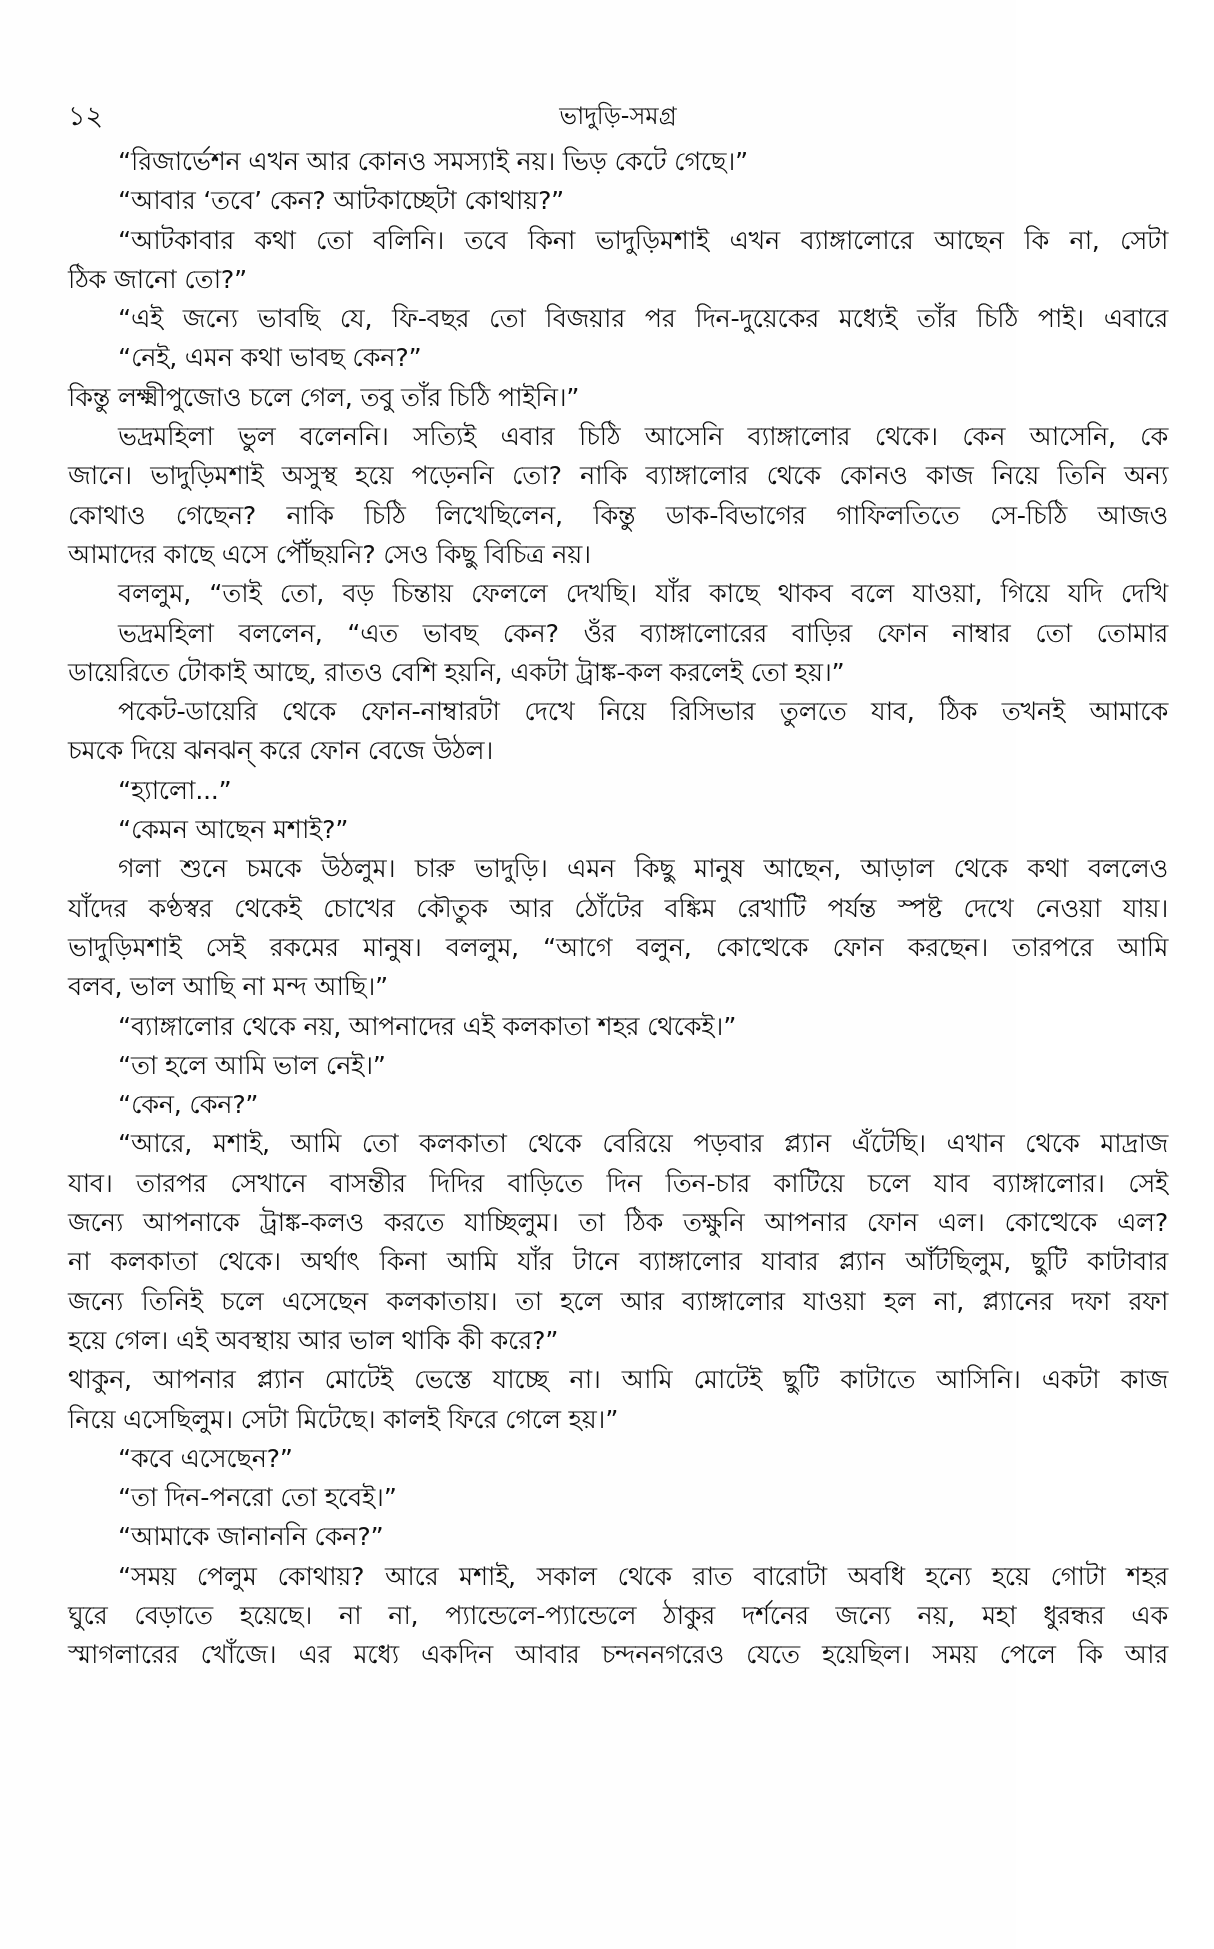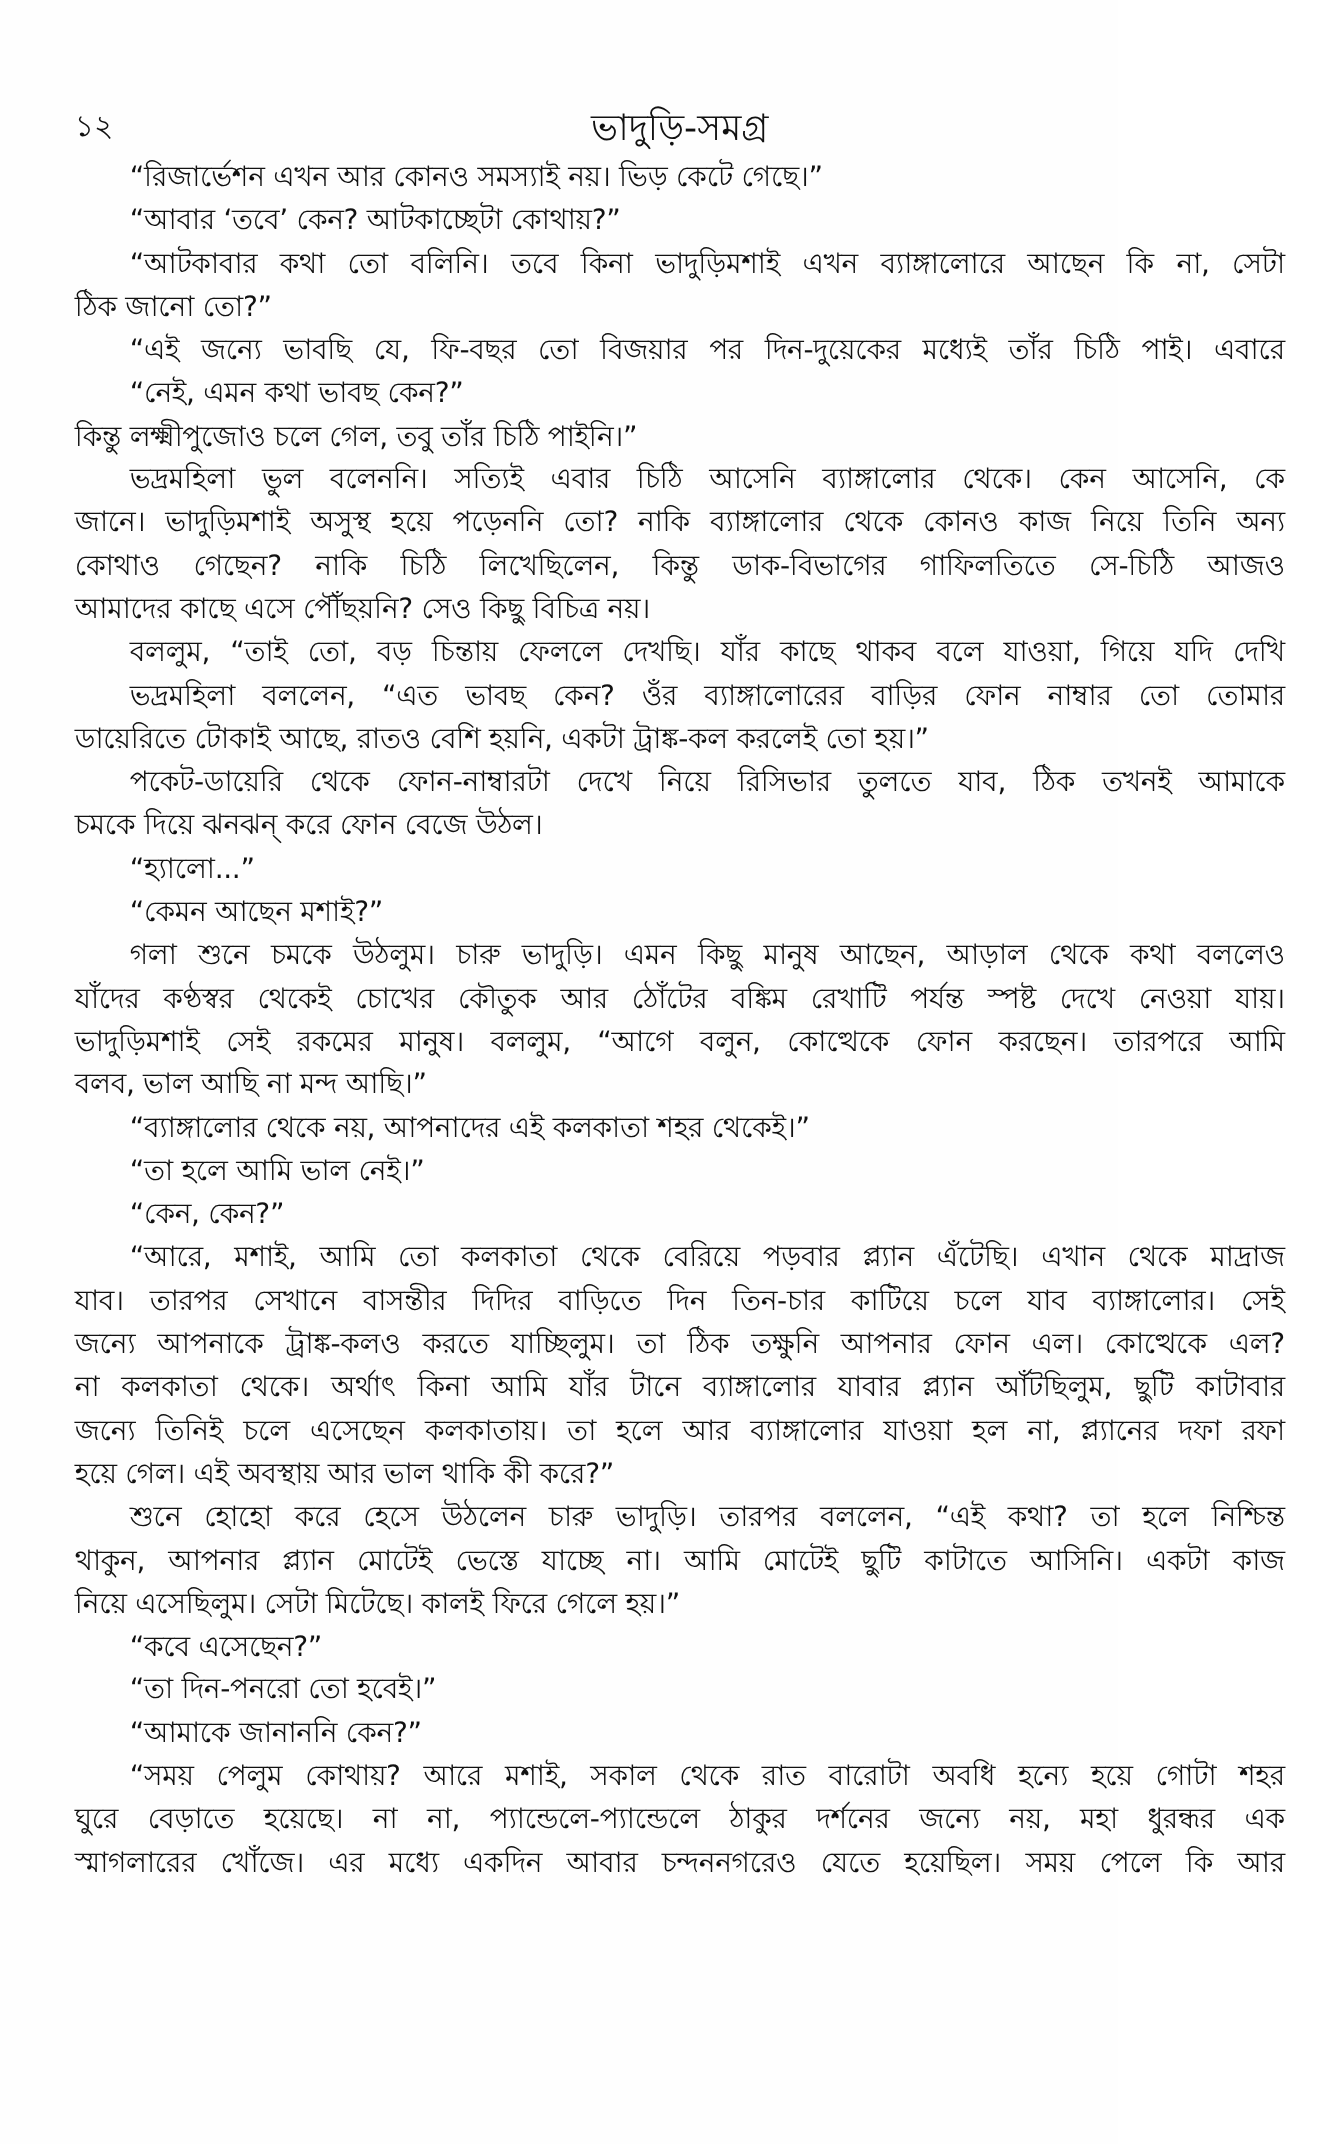--- a/index.html
+++ b/index.html
@@ -36,21 +36,21 @@
       top: 0;
       font-size: 27px;
       line-height: 40px;
     }
     .book-title {
       position: absolute;
       left: 0;
       width: 1100px;
       top: 0;
       text-align: center;
-      font-size: 33px;
+      font-size: 24px;
       line-height: 40px;
     }
     .body-text {
       position: absolute;
       left: 68px;
       top: 142px;
       width: 1100px;
     }
     .line {
       display: block;
@@ -103,21 +103,20 @@
       <span class="line last">বলব, ভাল আছি না মন্দ আছি।”</span>
       <span class="line indent last">“ব্যাঙ্গালোর থেকে নয়, আপনাদের এই কলকাতা শহর থেকেই।”</span>
       <span class="line indent last">“তা হলে আমি ভাল নেই।”</span>
       <span class="line indent last">“কেন, কেন?”</span>
       <span class="line indent">“আরে, মশাই, আমি তো কলকাতা থেকে বেরিয়ে পড়বার প্ল্যান এঁটেছি। এখান থেকে মাদ্রাজ</span>
       <span class="line">যাব। তারপর সেখানে বাসন্তীর দিদির বাড়িতে দিন তিন-চার কাটিয়ে চলে যাব ব্যাঙ্গালোর। সেই</span>
       <span class="line">জন্যে আপনাকে ট্রাঙ্ক-কলও করতে যাচ্ছিলুম। তা ঠিক তক্ষুনি আপনার ফোন এল। কোত্থেকে এল?</span>
       <span class="line">না কলকাতা থেকে। অর্থাৎ কিনা আমি যাঁর টানে ব্যাঙ্গালোর যাবার প্ল্যান আঁটছিলুম, ছুটি কাটাবার</span>
       <span class="line">জন্যে তিনিই চলে এসেছেন কলকাতায়। তা হলে আর ব্যাঙ্গালোর যাওয়া হল না, প্ল্যানের দফা রফা</span>
       <span class="line last">হয়ে গেল। এই অবস্থায় আর ভাল থাকি কী করে?”</span>
-      <span class="line indent">শুনে হোহো করে হেসে উঠলেন চারু ভাদুড়ি। তারপর বললেন, “এই কথা? তা হলে নিশ্চিন্ত</span>
       <span class="line">থাকুন, আপনার প্ল্যান মোটেই ভেস্তে যাচ্ছে না। আমি মোটেই ছুটি কাটাতে আসিনি। একটা কাজ</span>
       <span class="line last">নিয়ে এসেছিলুম। সেটা মিটেছে। কালই ফিরে গেলে হয়।”</span>
       <span class="line indent last">“কবে এসেছেন?”</span>
       <span class="line indent last">“তা দিন-পনরো তো হবেই।”</span>
       <span class="line indent last">“আমাকে জানাননি কেন?”</span>
       <span class="line indent">“সময় পেলুম কোথায়? আরে মশাই, সকাল থেকে রাত বারোটা অবধি হন্যে হয়ে গোটা শহর</span>
       <span class="line">ঘুরে বেড়াতে হয়েছে। না না, প্যান্ডেলে-প্যান্ডেলে ঠাকুর দর্শনের জন্যে নয়, মহা ধুরন্ধর এক</span>
       <span class="line">স্মাগলারের খোঁজে। এর মধ্যে একদিন আবার চন্দননগরেও যেতে হয়েছিল। সময় পেলে কি আর</span>
     </div>
 </div>

